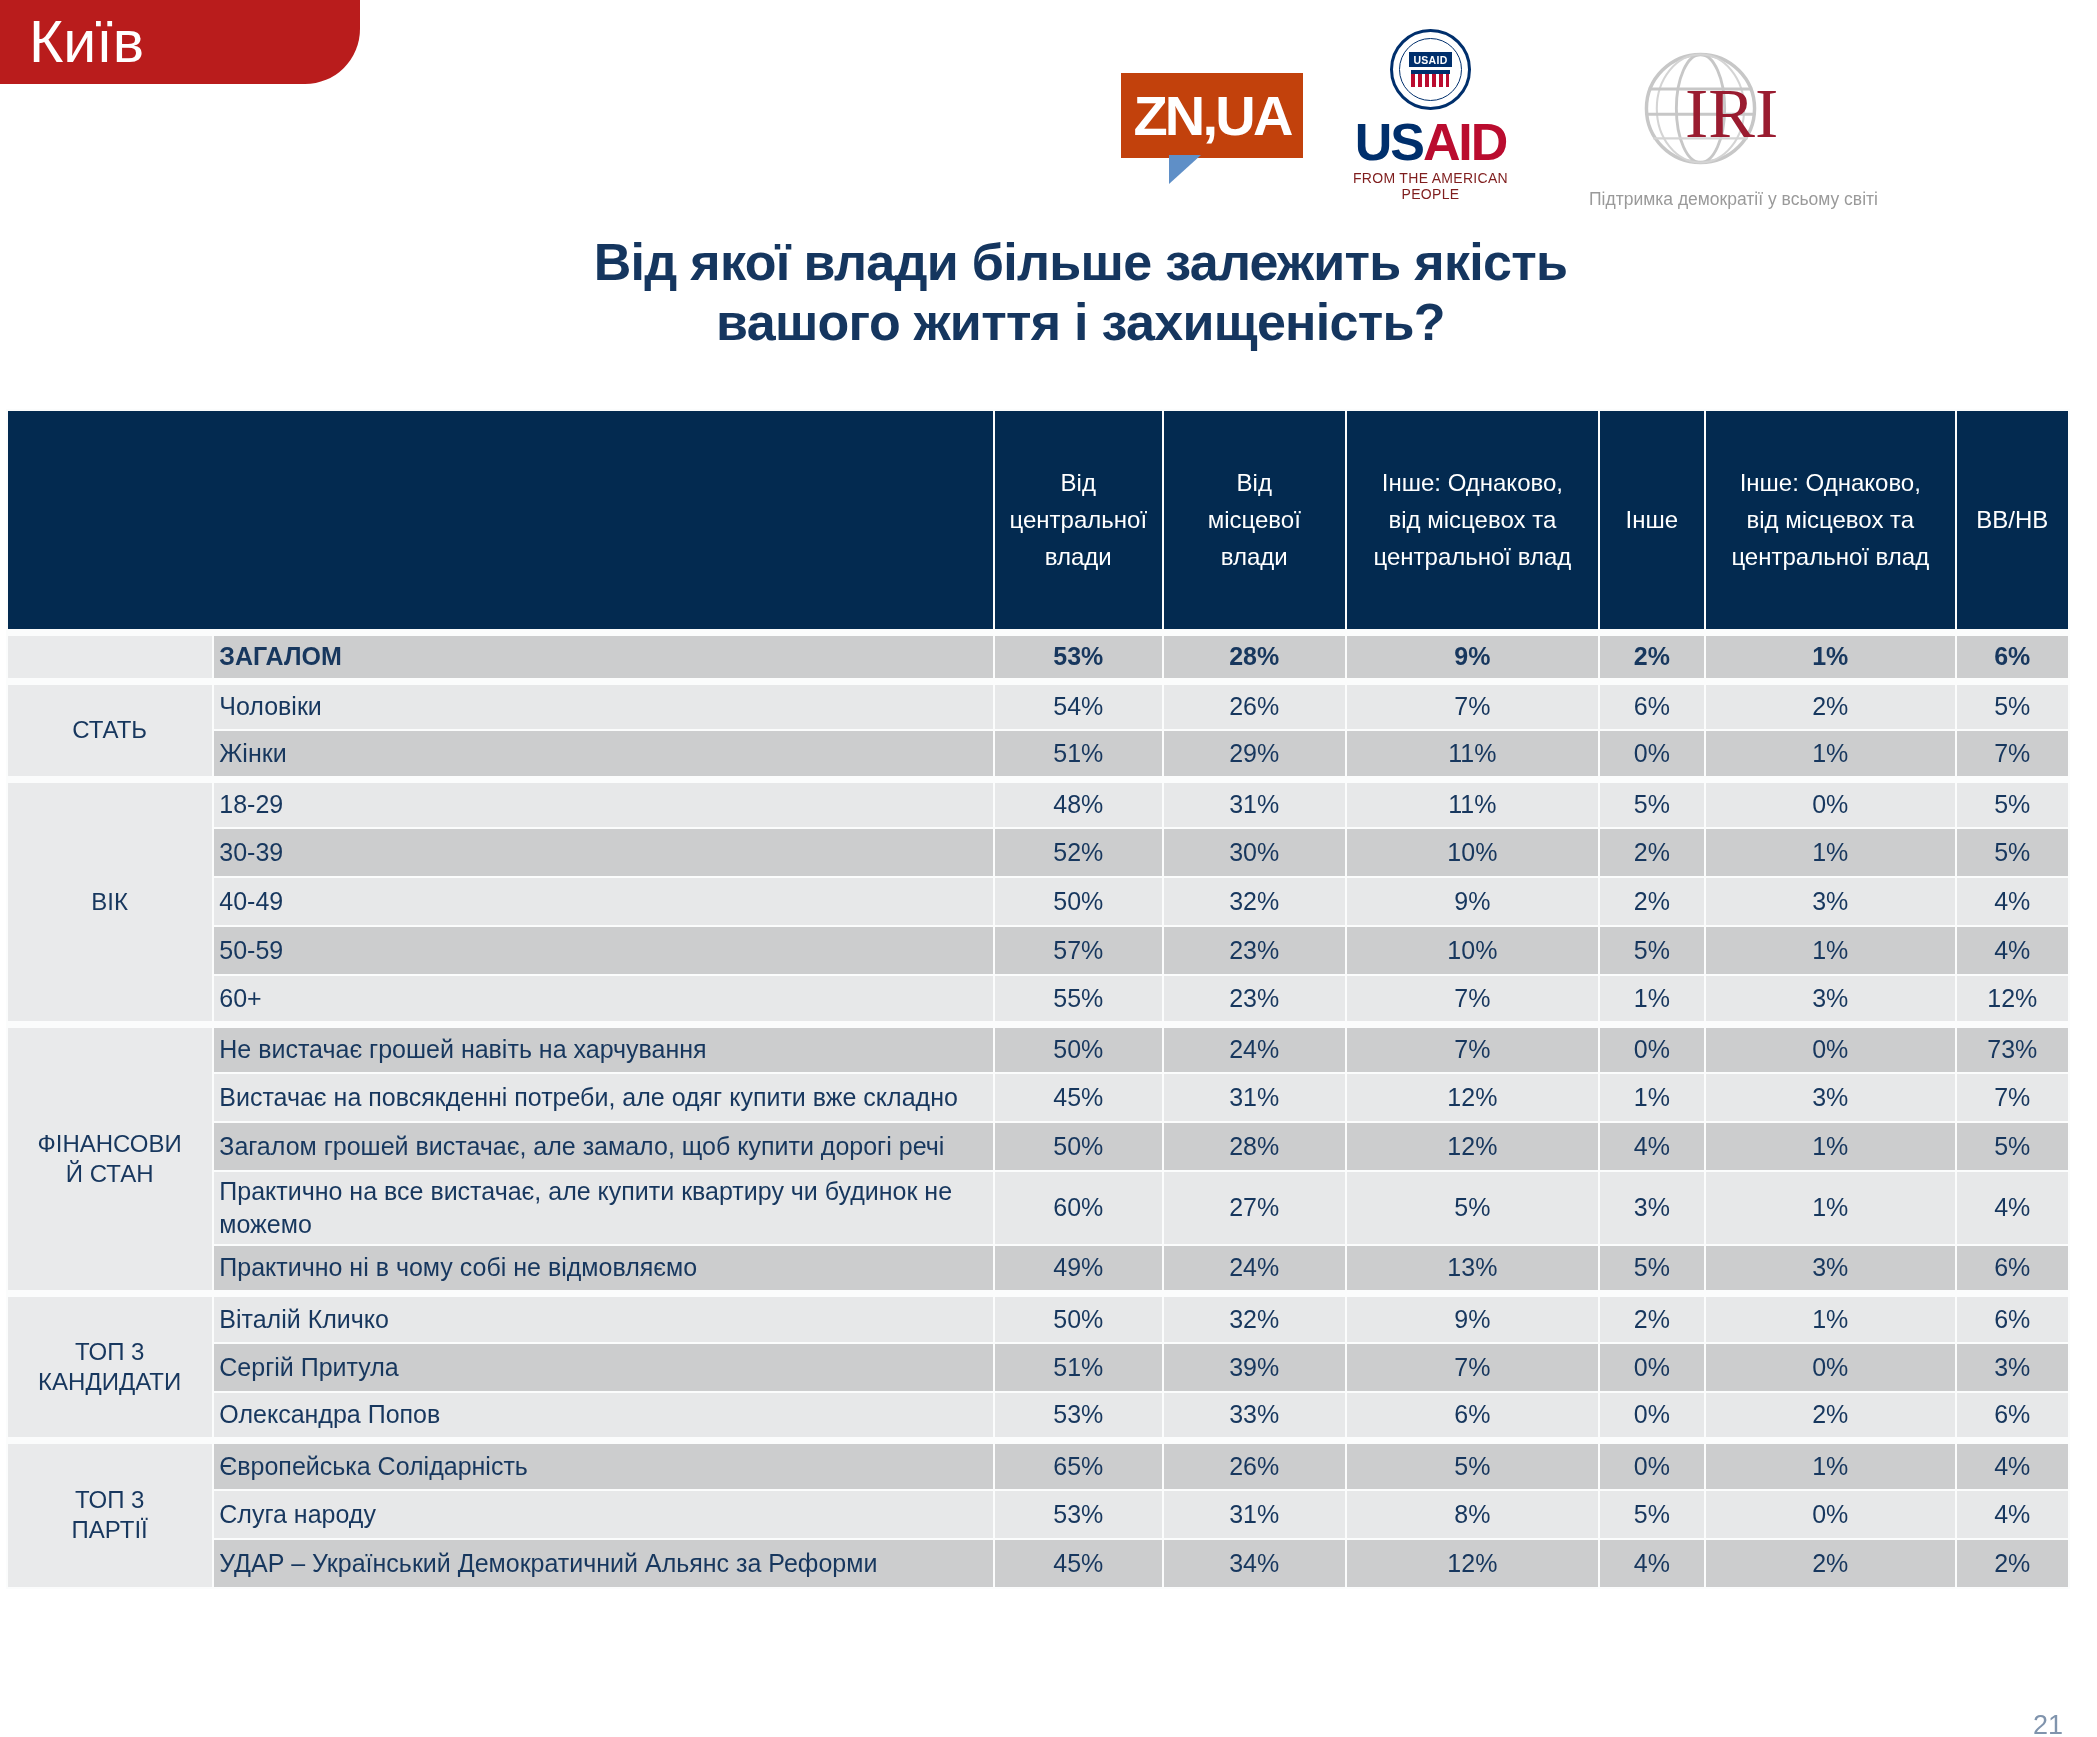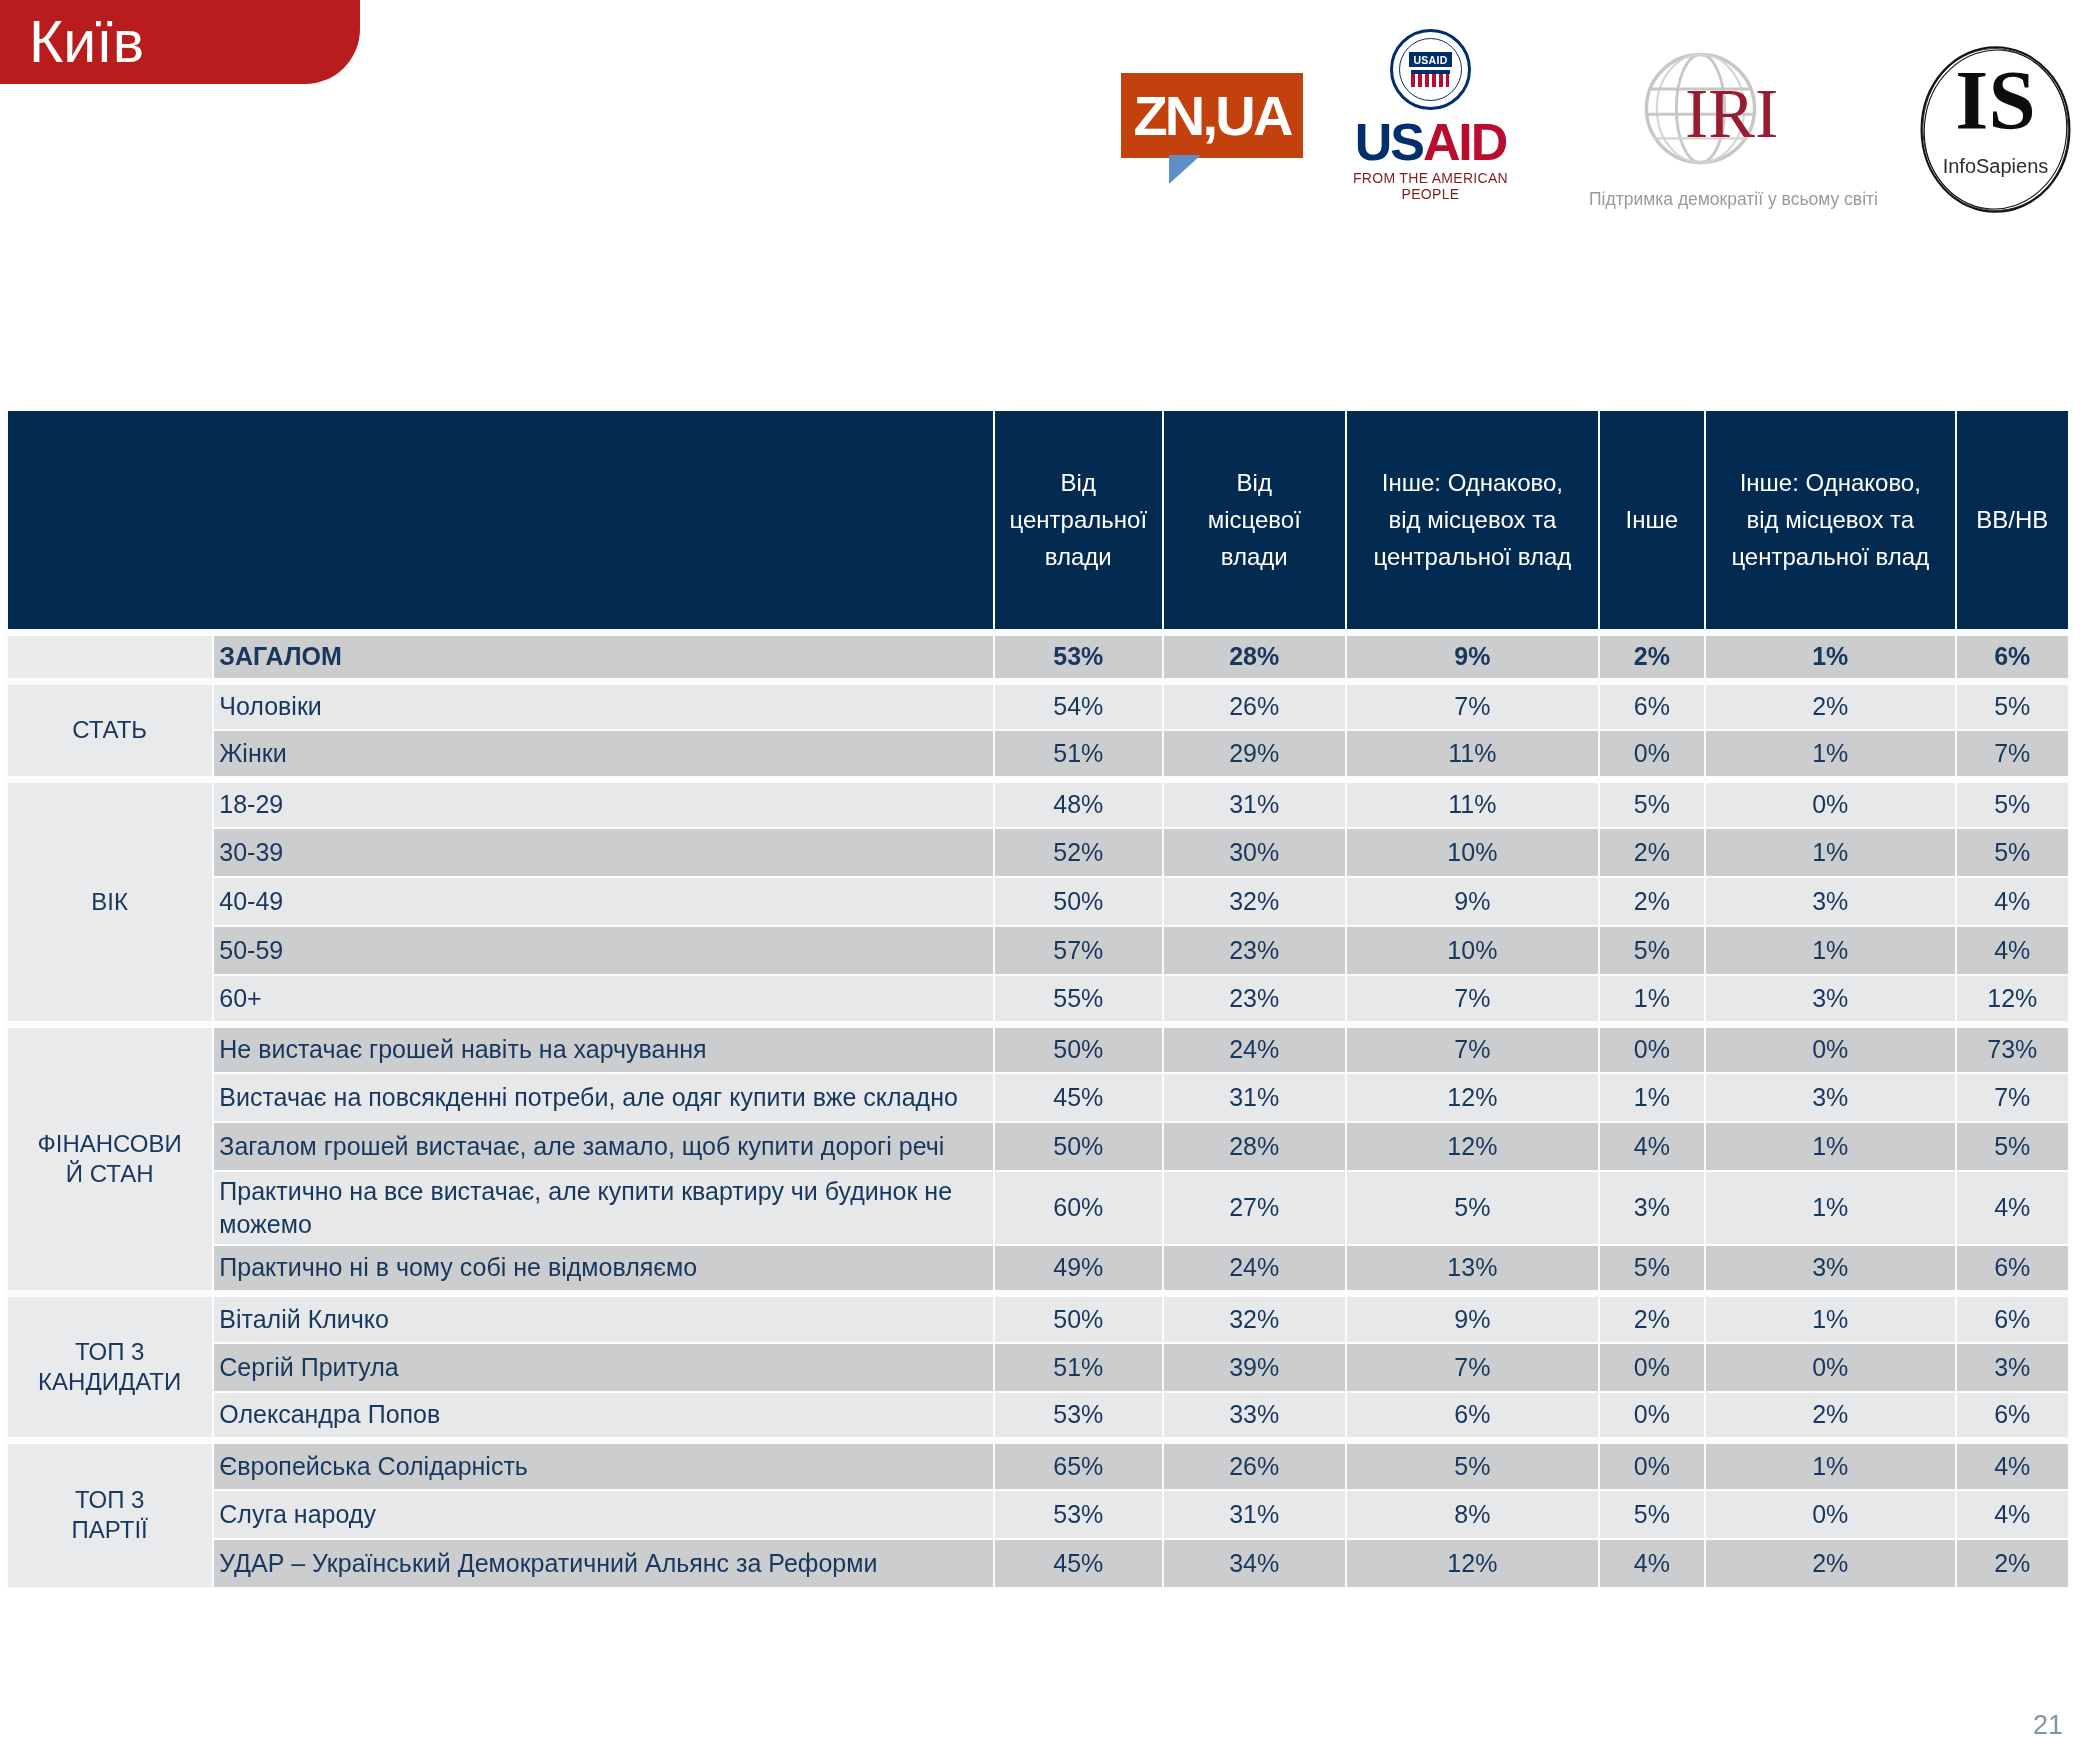--- a/index.html
+++ b/index.html
@@ -107,30 +107,23 @@
       <ellipse cx="50" cy="50" rx="21" ry="47" fill="none" stroke="#c7c7c7" stroke-width="2.5"></ellipse>
       <ellipse cx="50" cy="50" rx="38" ry="47" fill="none" stroke="#d4d4d4" stroke-width="1.8"></ellipse>
       <line x1="5" y1="33" x2="95" y2="33" stroke="#c7c7c7" stroke-width="2.5"></line>
       <line x1="3" y1="55" x2="97" y2="55" stroke="#c7c7c7" stroke-width="2.5"></line>
       <line x1="9" y1="76" x2="91" y2="76" stroke="#d4d4d4" stroke-width="2"></line>
     </svg>
     <div class="iri-acronym">IRI</div>
     <div class="iri-line2">Підтримка демократії у всьому світі</div>
   </div>
 
-  <div class="infosapiens">
-    <svg width="157" height="173" viewBox="0 0 224 248">
-      <ellipse cx="112" cy="124" rx="106" ry="118" fill="none" stroke="#141414" stroke-width="3"></ellipse>
-      <ellipse cx="112" cy="124" rx="102" ry="114" fill="none" stroke="#141414" stroke-width="1.6" transform="rotate(5 112 124)"></ellipse>
-      <ellipse cx="112" cy="124" rx="104" ry="116" fill="none" stroke="#141414" stroke-width="1.2" transform="rotate(-4 112 124)"></ellipse>
-    </svg>
-    <div class="is-acronym">IS</div>
-    <div class="is-name">InfoSapiens</div>
-  </div>
-
+
+  <div class="slide-title">Від якої влади більше залежить якість
+вашого життя і захищеність?</div>
 
   <table class="grid">
       <colgroup>
         <col style="width: 205px;">
         <col style="width: 777px;">
         <col style="width: 168px;">
         <col style="width: 182px;">
         <col style="width: 252px;">
         <col style="width: 105px;">
         <col style="width: 250px;">

